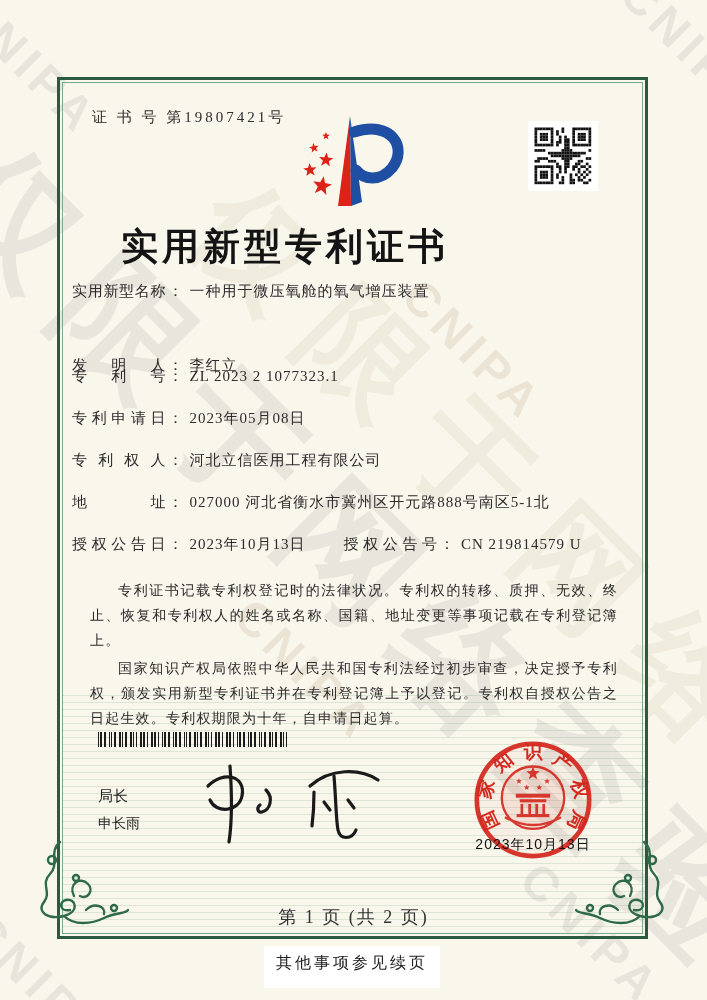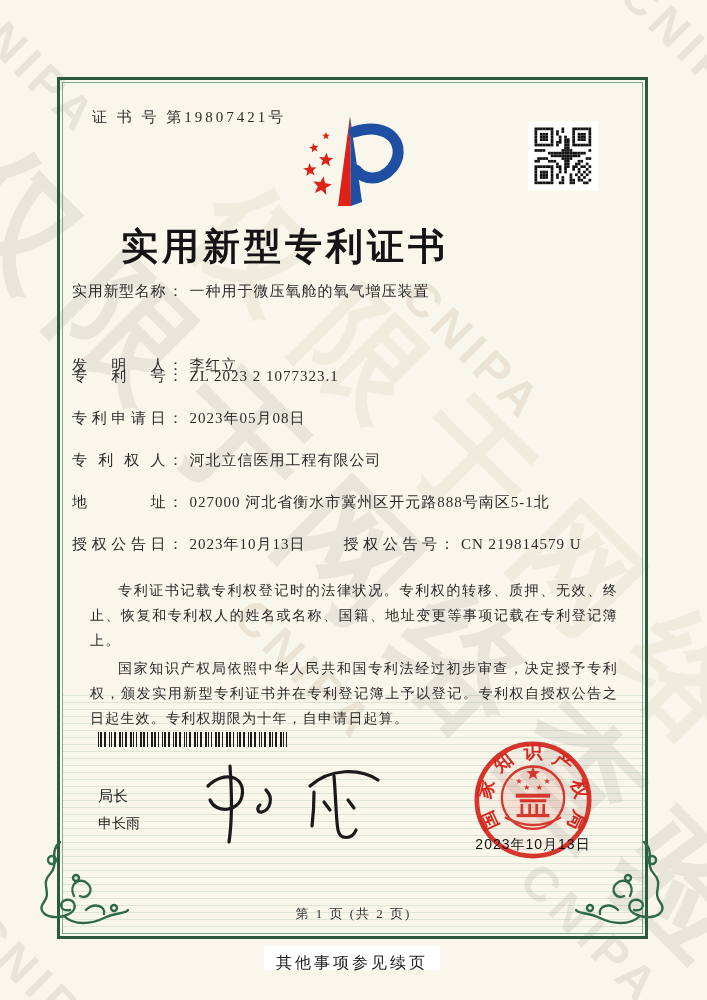--- a/index.html
+++ b/index.html
@@ -20,22 +20,22 @@
   
   .certno{position:absolute;left:92px;top:108px;font-size:15px;letter-spacing:3px;color:#2e2e2e;}
   .title{position:absolute;left:0;top:222px;width:570px;text-align:center;font-size:37px;font-weight:bold;letter-spacing:4px;color:#141414;}
   .frow{position:absolute;left:72px;width:540px;font-size:15px;color:#2b2b2b;letter-spacing:0.5px;}
   .flabel{display:inline-block;width:94px;text-align:justify;text-align-last:justify;vertical-align:top;}
   .colon{display:inline-block;margin:0 6px 0 2px;}
   .fvalue{letter-spacing:1px;}
   .grant2{margin-left:38px;}
   .paras{position:absolute;left:90px;top:578px;width:528px;font-size:14px;line-height:25px;color:#2a2a2a;letter-spacing:1.2px;text-align:justify;}
   .paras p{margin:0 0 3px 0;text-indent:2em;}
-  .pageinfo{position:absolute;left:0;top:905px;width:707px;text-align:center;font-size:13px;letter-spacing:2px;color:#333;}
-  .contbox{position:absolute;left:264px;top:946px;width:176px;height:24px;background:#ffffff;text-align:center;line-height:34px;font-size:16px;letter-spacing:3px;color:#222;}
+  .pageinfo{position:absolute;left:0;top:905px;width:707px;text-align:center;font-size:18px;letter-spacing:2px;color:#333;}
+  .contbox{position:absolute;left:264px;top:946px;width:176px;height:42px;background:#ffffff;text-align:center;line-height:34px;font-size:16px;letter-spacing:3px;color:#222;}
   .sig-title{position:absolute;left:98px;top:787px;font-size:15px;color:#1c1c1c;font-family:Liberation Mono, monospace;}
   .sig-name{position:absolute;left:98px;top:815px;font-size:14px;color:#1c1c1c;font-family:"Liberation Sans",sans-serif;}
   .qrbox{position:absolute;left:528px;top:121px;width:70px;height:70px;background:#ffffff;}
   .sealdate{position:absolute;left:455px;top:836px;width:156px;text-align:center;font-size:14px;letter-spacing:1px;color:#111;font-family:"Liberation Sans",sans-serif;}
 </style>
 </head>
 <body>
 
 <div class="page">
 

